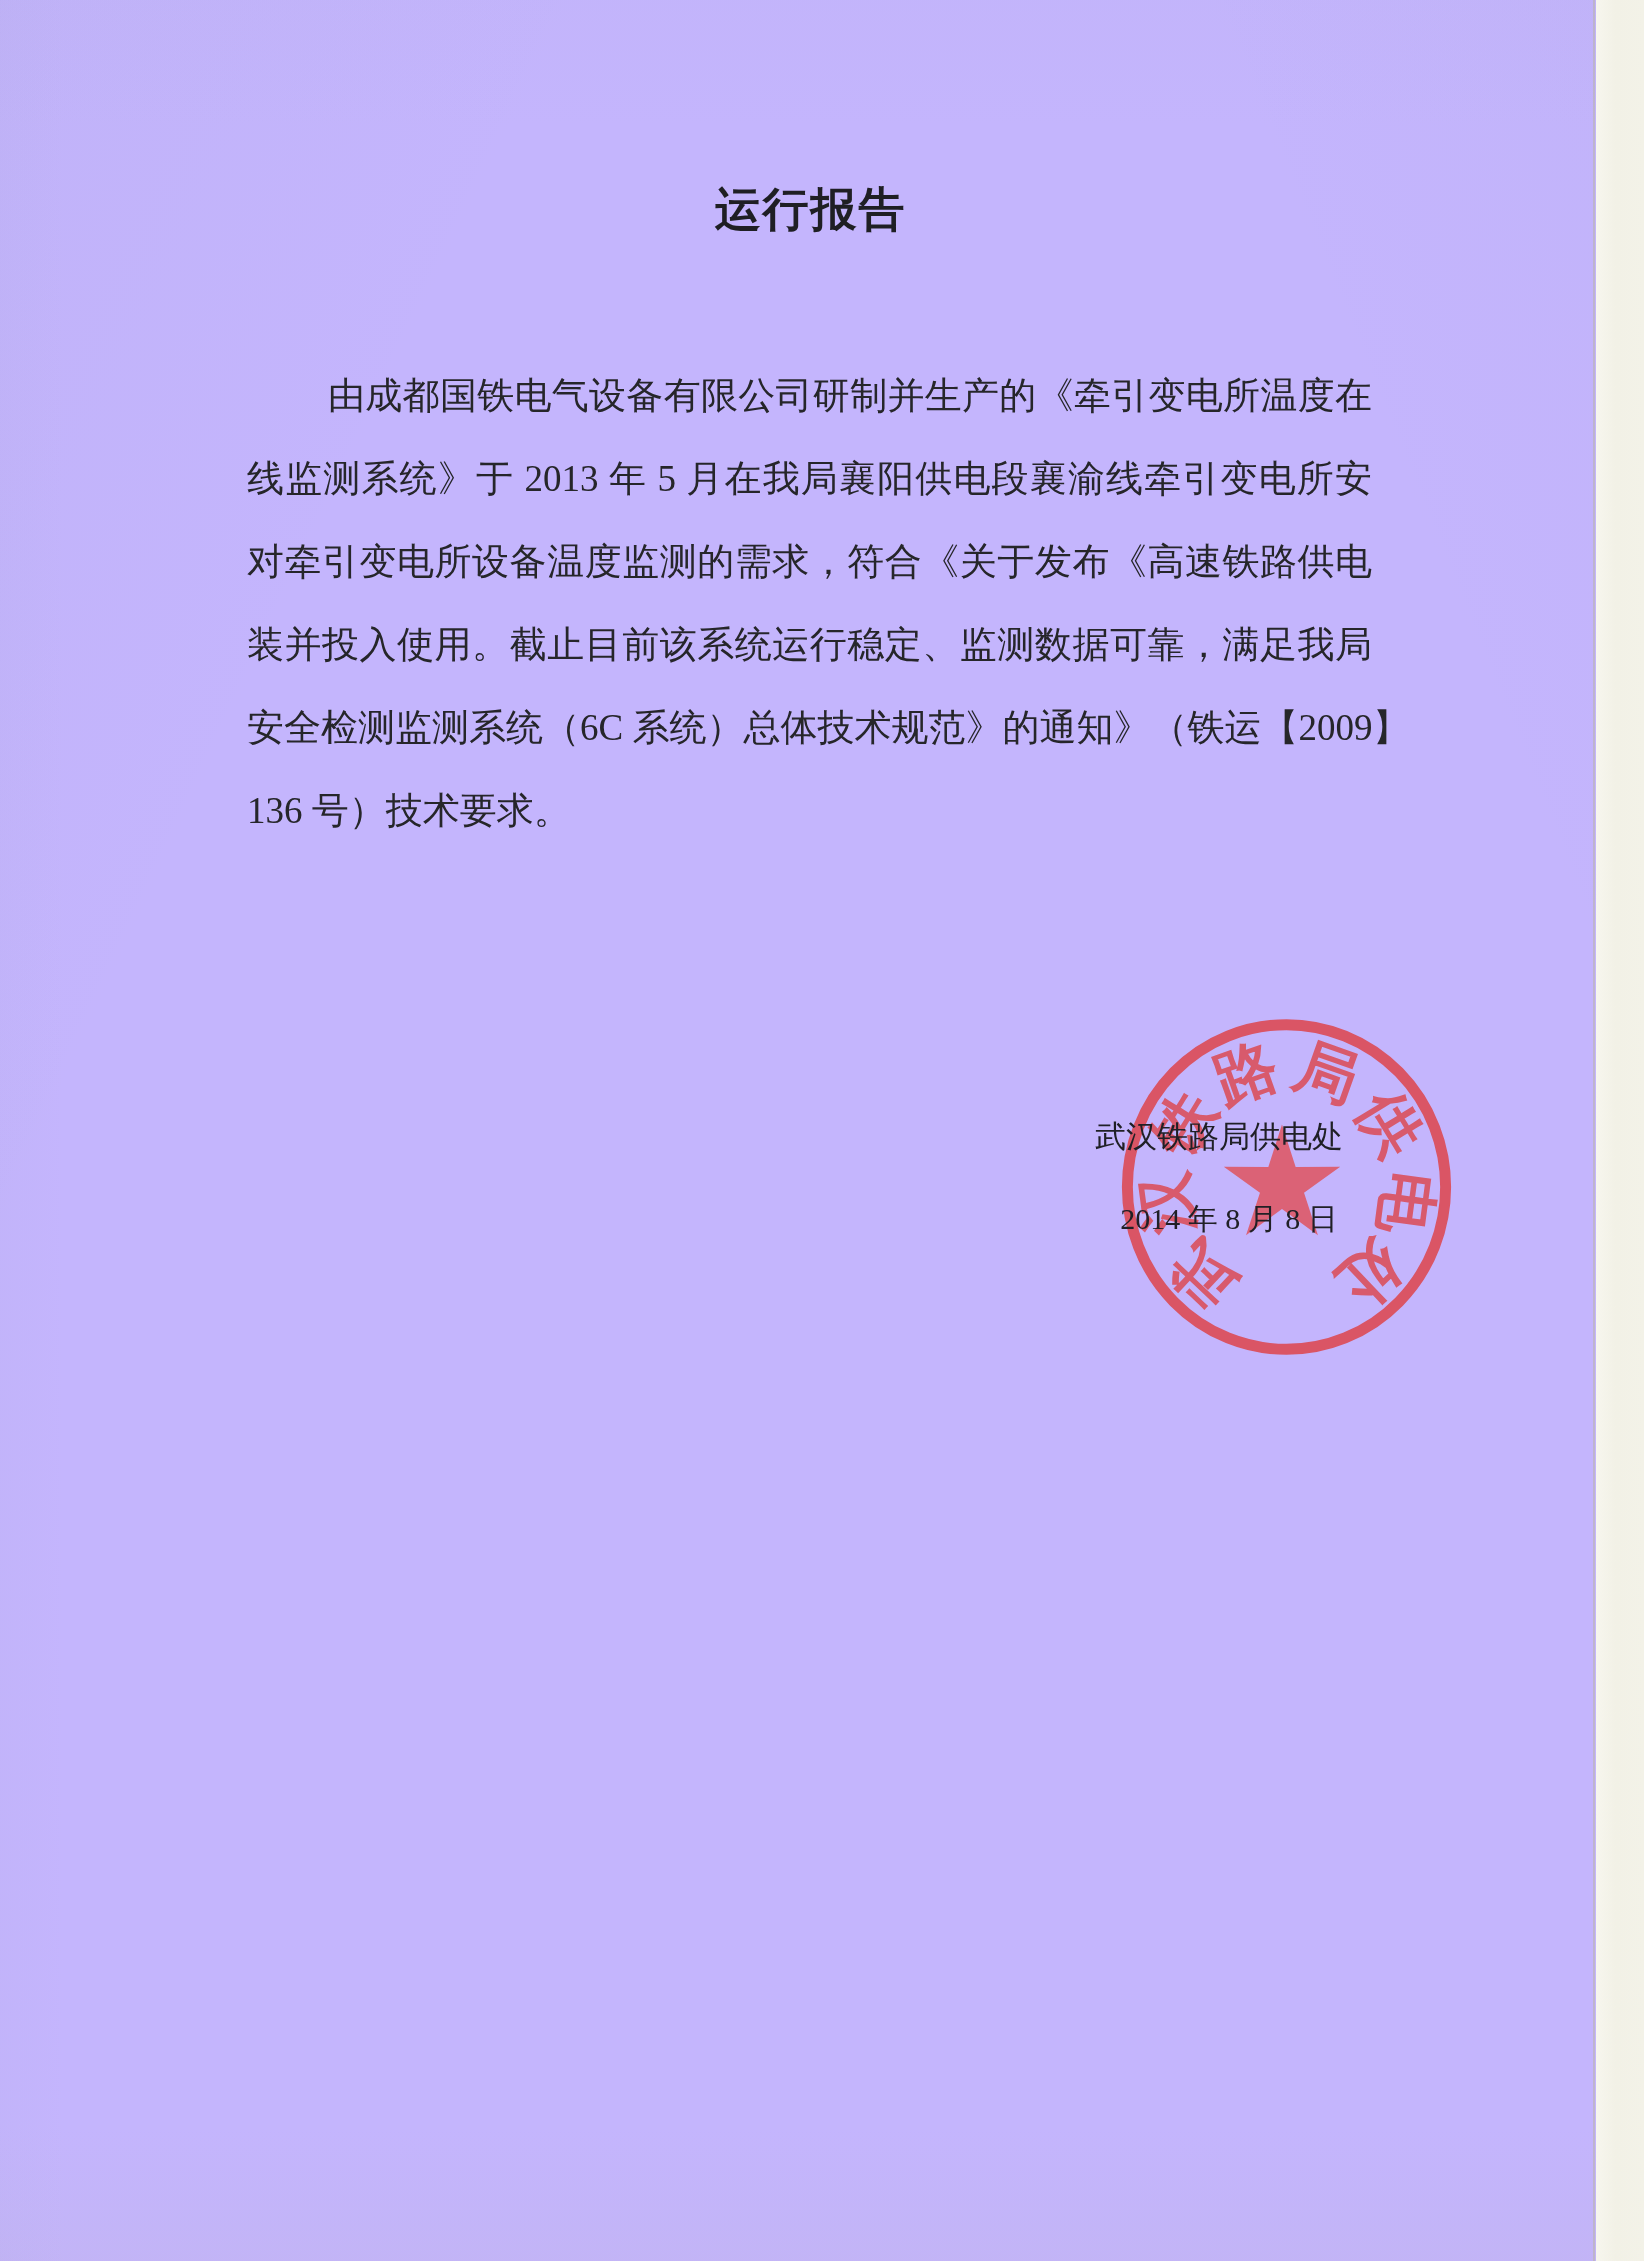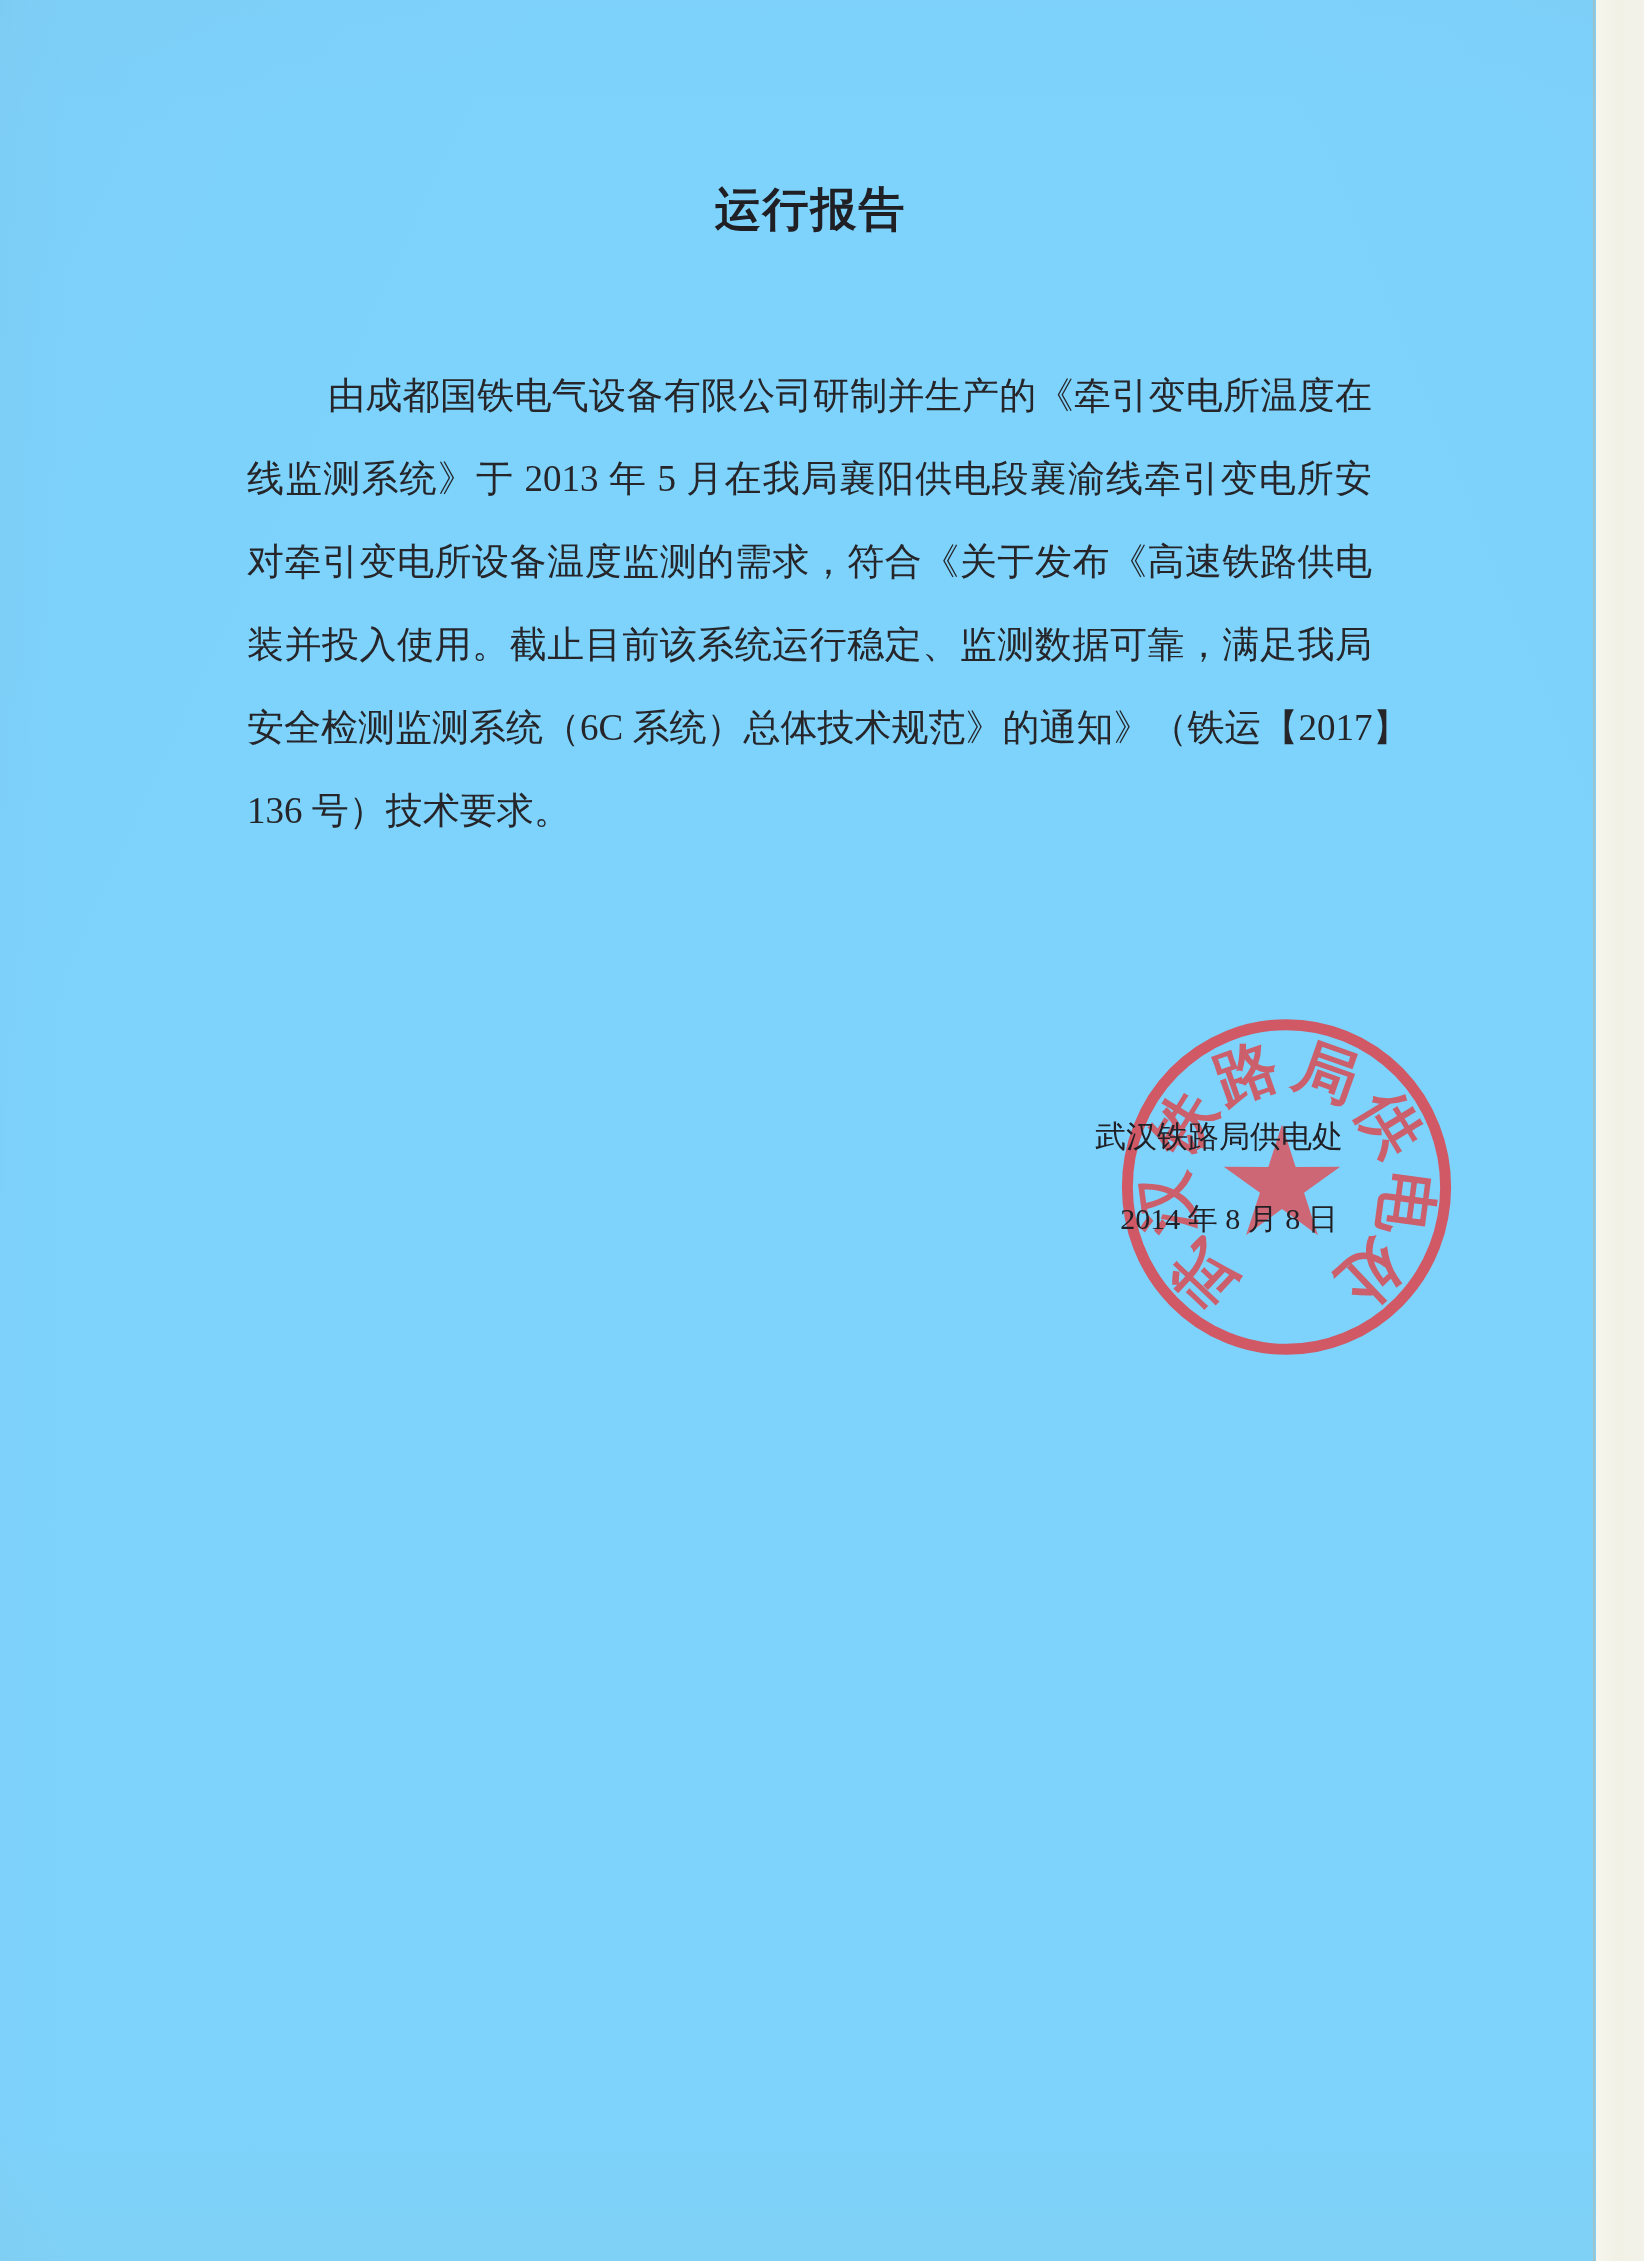--- a/index.html
+++ b/index.html
@@ -5,21 +5,21 @@
   html, body {
     margin: 0;
     padding: 0;
     background: #8a8a8a;
   }
   .page {
     position: relative;
     width: 1645px;
     height: 2261px;
     margin: 0 auto;
-    background: #7dd3fc;
+    background: #c4b5fd;
     overflow: hidden;
     font-family: "Liberation Serif", "DejaVu Serif", serif;
     color: #26262a;
   }
   
   .texture-overlay {
     position: absolute;
     inset: 0;
     pointer-events: none;
     background:
@@ -124,21 +124,21 @@
   <div class="edge-strip"></div>
   <div class="crease-line"></div>
 
   <div class="doc-title">运行报告</div>
 
   <div class="doc-body">
     <div class="body-line first">由成都国铁电气设备有限公司研制并生产的《牵引变电所温度在</div>
     <div class="body-line">线监测系统》于 2013 年 5 月在我局襄阳供电段襄渝线牵引变电所安</div>
     <div class="body-line">对牵引变电所设备温度监测的需求，符合《关于发布《高速铁路供电</div>
     <div class="body-line">装并投入使用。截止目前该系统运行稳定、监测数据可靠，满足我局</div>
-    <div class="body-line">安全检测监测系统（6C 系统）总体技术规范》的通知》（铁运【2017】</div>
+    <div class="body-line">安全检测监测系统（6C 系统）总体技术规范》的通知》（铁运【2009】</div>
     <div class="body-line last">136 号）技术要求。</div>
   </div>
 
   <svg class="stamp" viewBox="-260 -265 520 530" xmlns="http://www.w3.org/2000/svg">
     <ellipse cx="0" cy="0" rx="247" ry="252" fill="none" stroke="#dc4850" stroke-width="17" stroke-opacity="0.95"></ellipse>
     <g fill-opacity="0.9">
       <g transform="rotate(-136.5)">
           <text x="0" y="-155" text-anchor="middle">武</text>
         </g>
       <g transform="rotate(-97.5)">

